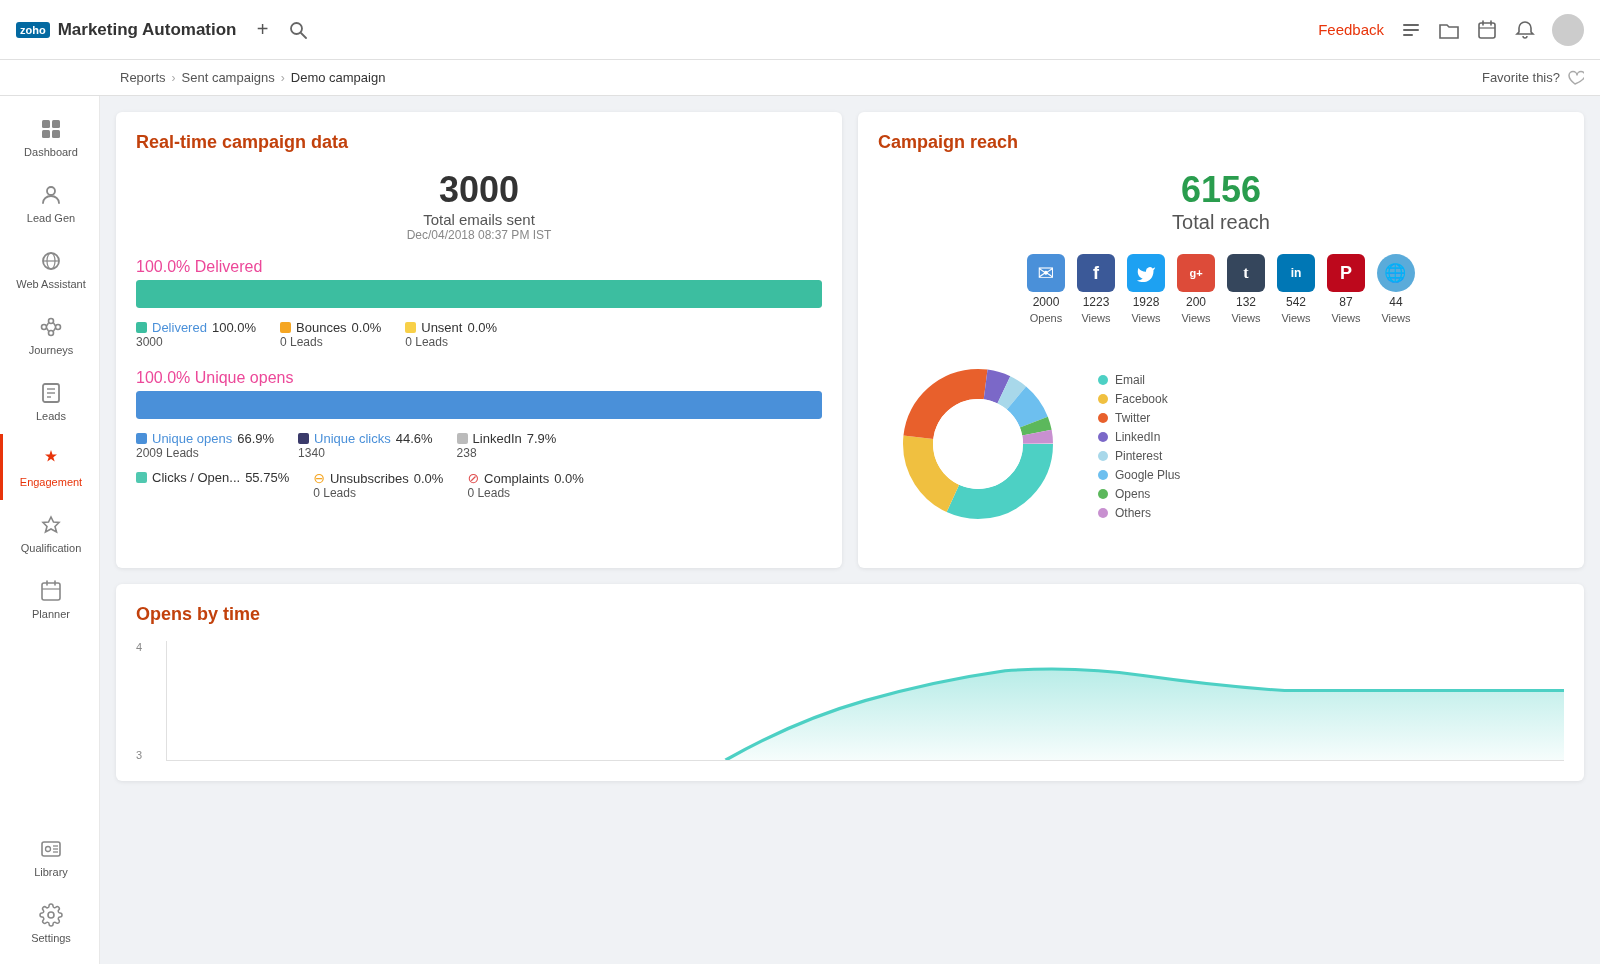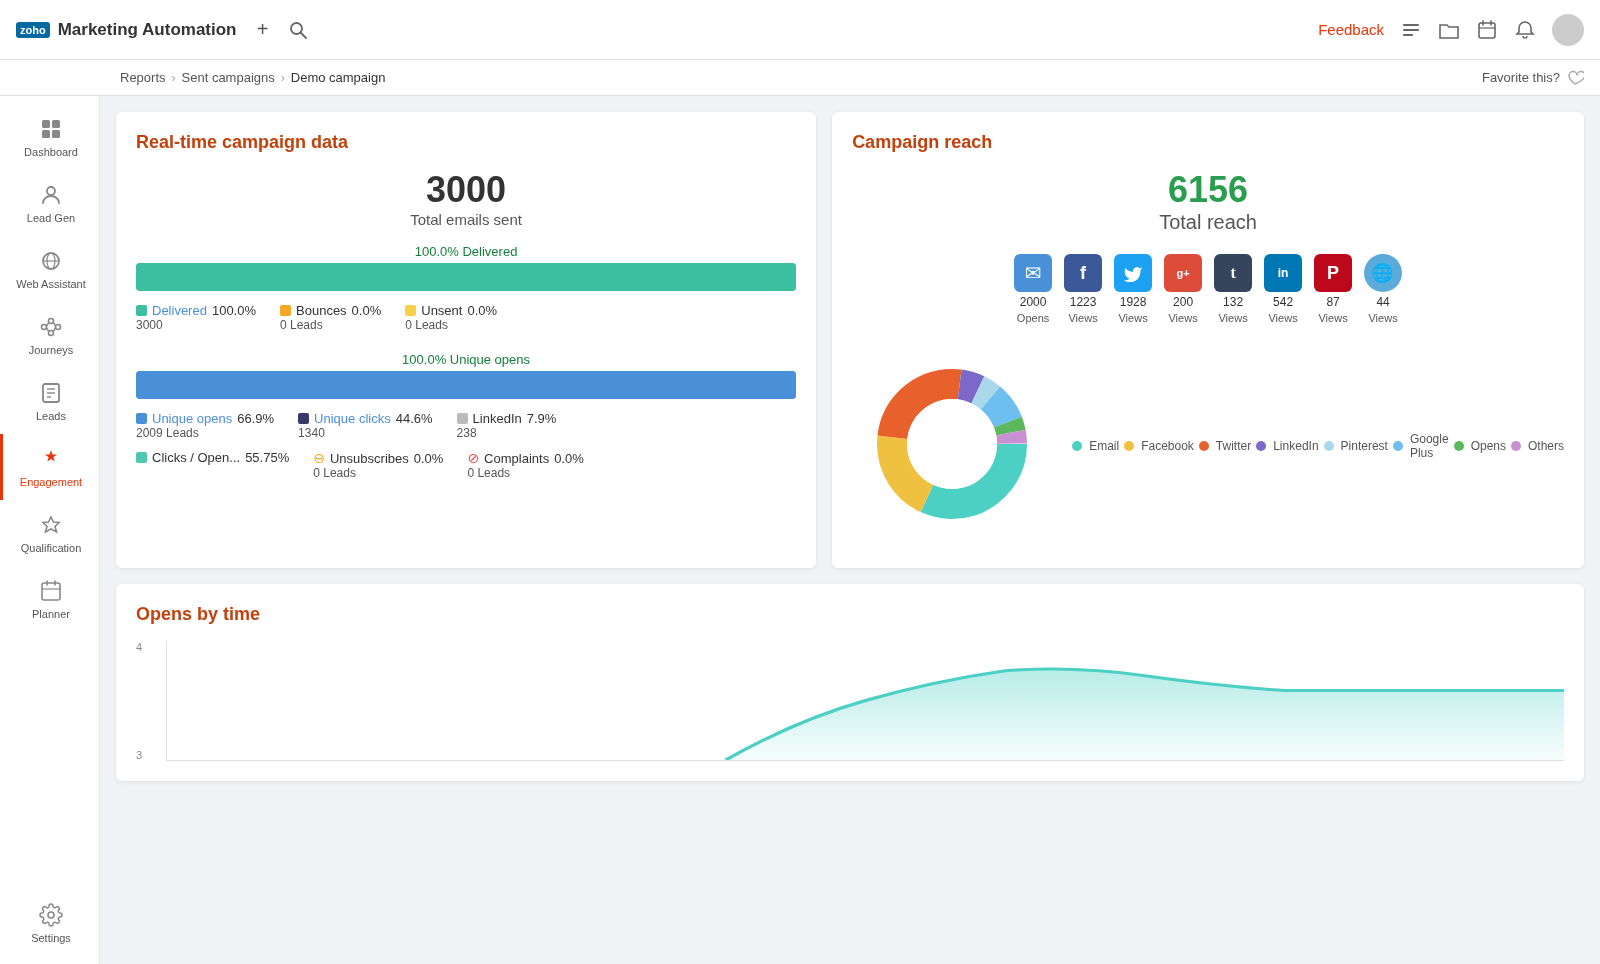--- a/index.html
+++ b/index.html
@@ -175,23 +175,23 @@
     .big-number-date {
       font-size: 12px;
       color: #888;
     }
 
     .progress-section {
       margin-bottom: 20px;
     }
     .progress-label-row {
       display: flex;
-      justify-content: center;
-      font-size: 13px;
-      color: #15803d;
+      justify-content: flex-start;
+      font-size: 16px;
+      color: #ec4899;
       margin-bottom: 4px;
     }
     .progress-bar-container {
       height: 28px;
       background: #e8e8e8;
       border-radius: 3px;
       overflow: hidden;
       margin-bottom: 12px;
     }
     .progress-bar-fill {
@@ -284,21 +284,21 @@
     .reach-bottom {
       display: flex;
       align-items: center;
       gap: 20px;
     }
     .donut-container {
       flex-shrink: 0;
     }
     .legend {
       display: flex;
-      flex-direction: row;
+      flex-direction: column;
       gap: 5px;
     }
     .legend-item {
       display: flex;
       align-items: center;
       gap: 7px;
       font-size: 12px;
       color: #555;
     }
     .legend-dot {
@@ -502,38 +502,51 @@
             <line x1="16" y1="2" x2="16" y2="6" stroke="#888" stroke-width="1.6" stroke-linecap="round"></line>
             <line x1="3" y1="10" x2="21" y2="10" stroke="#888" stroke-width="1.2"></line>
           </svg>
       </span>
       <span>Planner</span>
     </div>
     <div style="flex:1;"></div>
     <div class="sidebar-item">
       <span class="sidebar-icon">
         <svg width="24" height="24" viewBox="0 0 24 24" fill="none">
+            <rect x="3" y="5" width="18" height="14" rx="2" stroke="#888" stroke-width="1.6" fill="none"></rect>
+            <circle cx="9" cy="12" r="2.5" stroke="#888" stroke-width="1.3" fill="none"></circle>
+            <line x1="14" y1="9" x2="19" y2="9" stroke="#888" stroke-width="1.3"></line>
+            <line x1="14" y1="12" x2="19" y2="12" stroke="#888" stroke-width="1.3"></line>
+            <line x1="14" y1="15" x2="19" y2="15" stroke="#888" stroke-width="1.3"></line>
+          </svg>
+      </span>
+      <span>Library</span>
+    </div>
+    <div class="sidebar-item">
+      <span class="sidebar-icon">
+        <svg width="24" height="24" viewBox="0 0 24 24" fill="none">
             <circle cx="12" cy="12" r="3" stroke="#888" stroke-width="1.6" fill="none"></circle>
             <path d="M19.4 15a1.65 1.65 0 00.33 1.82l.06.06a2 2 0 010 2.83 2 2 0 01-2.83 0l-.06-.06a1.65 1.65 0 00-1.82-.33 1.65 1.65 0 00-1 1.51V21a2 2 0 01-2 2 2 2 0 01-2-2v-.09A1.65 1.65 0 009 19.4a1.65 1.65 0 00-1.82.33l-.06.06a2 2 0 01-2.83-2.83l.06-.06A1.65 1.65 0 004.68 15a1.65 1.65 0 00-1.51-1H3a2 2 0 01-2-2 2 2 0 012-2h.09A1.65 1.65 0 004.6 9a1.65 1.65 0 00-.33-1.82l-.06-.06a2 2 0 012.83-2.83l.06.06A1.65 1.65 0 009 4.68a1.65 1.65 0 001-1.51V3a2 2 0 012-2 2 2 0 012 2v.09a1.65 1.65 0 001 1.51 1.65 1.65 0 001.82-.33l.06-.06a2 2 0 012.83 2.83l-.06.06A1.65 1.65 0 0019.4 9a1.65 1.65 0 001.51 1H21a2 2 0 012 2 2 2 0 01-2 2h-.09a1.65 1.65 0 00-1.51 1z" stroke="#888" stroke-width="1.5" fill="none"></path>
           </svg>
       </span>
       <span>Settings</span>
     </div>
   </nav>
 
   <div class="content-area">
 
     <div class="top-cards">
 
       <div class="card">
         <div class="card-title">Real-time campaign data</div>
 
         <div class="email-stats-center">
           <div class="big-number">3000</div>
           <div class="big-number-label">Total emails sent</div>
+          <div class="big-number-date">Dec/04/2018 08:37 PM IST</div>
         </div>
 
         <div class="progress-section">
           <div class="progress-label-row">
             <span>100.0% Delivered</span>
           </div>
           <div class="progress-bar-container">
             <div class="progress-bar-fill progress-fill-green" style="width:100%;"></div>
           </div>
           <div class="stats-row">

